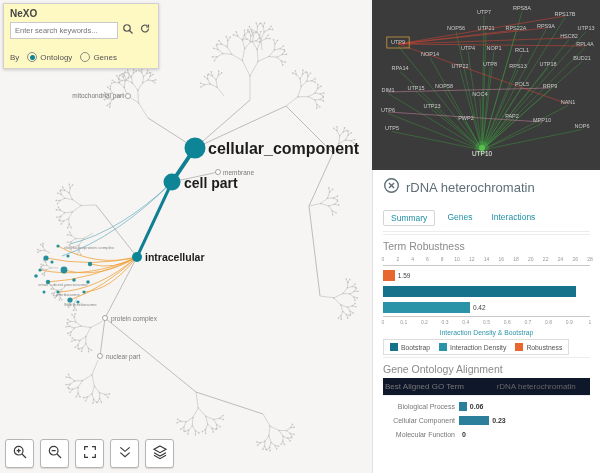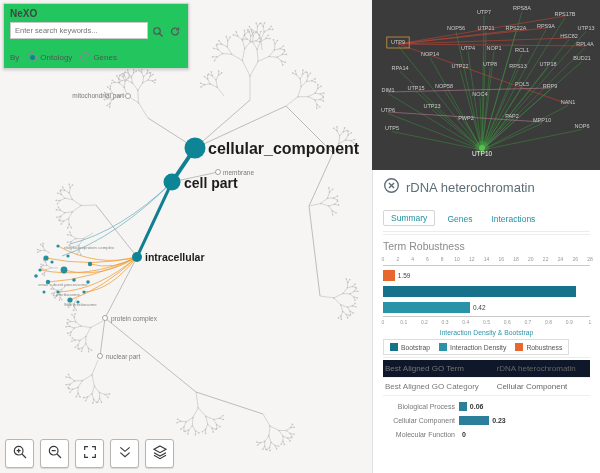--- a/index.html
+++ b/index.html
@@ -1,45 +1,45 @@
 <!DOCTYPE html>
 <html><head>
 <meta charset="utf-8">
 <style>
   html,body{margin:0;padding:0;background:#fff;}
   .stage{position:relative;width:600px;height:473px;overflow:hidden;background:#f6f5f3;
          font-family:"Liberation Sans",sans-serif;}
   svg text{font-family:"Liberation Sans",sans-serif;}
 
   
-  .search-card{position:absolute;left:3px;top:3px;width:186px;background:#22c55e;
+  .search-card{position:absolute;left:3px;top:3px;width:156px;background:#fef9c3;
     border:1px solid #d0d0d0;box-shadow:0 1px 3px rgba(0,0,0,.18);padding:4px 6px 6px;box-sizing:border-box;z-index:5;}
   .sc-title{font-size:10px;font-weight:bold;color:#444;margin-bottom:3px;}
-  .sc-row{display:flex;align-items:flex-end;gap:3px;}
+  .sc-row{display:flex;align-items:flex-start;gap:3px;}
   .sc-row input{flex:1;height:15px;font-size:7.5px;border:1px solid #c9c9c9;padding:0 4px;color:#333;outline:none;min-width:0;}
   .sc-icon{width:14px;height:14px;display:flex;align-items:center;justify-content:center;cursor:pointer;}
   .sc-by{display:flex;align-items:center;gap:8px;font-size:8px;color:#555;margin-top:13px;}
   .radio{display:inline-block;width:8px;height:8px;border:1px solid #8a8a8a;border-radius:50%;margin-right:3px;vertical-align:-1px;position:relative;}
   .radio.on::after{content:'';position:absolute;left:1.5px;top:1.5px;width:5px;height:5px;border-radius:50%;background:#0e8596;}
   .by-opt{display:flex;align-items:center;cursor:pointer;}
 
   
   .zoom-bar{position:absolute;left:5px;bottom:5px;display:flex;gap:6px;z-index:5;}
   .zbtn{width:27px;height:27px;background:#fff;border:1px solid #b5b5b5;border-radius:3px;
     display:flex;align-items:center;justify-content:center;box-shadow:0 1px 1px rgba(0,0,0,.12);cursor:pointer;}
 
   
   .net-panel{position:absolute;left:372px;top:0;width:228px;height:170px;background:#3b3b3b;z-index:4;}
 
   
   .detail{position:absolute;left:372px;top:170px;width:228px;height:303px;background:#fff;
     border-left:1px solid #e2e2e2;box-sizing:border-box;padding:7px 10px 0;overflow:hidden;z-index:4;}
   .d-header{display:flex;align-items:center;gap:6px;margin-bottom:5px;}
   .d-title{font-size:13px;color:#5d6e77;}
-  .tabs{display:flex;gap:5px;align-items:flex-end;margin:12px 0 5px;}
+  .tabs{display:flex;gap:5px;align-items:flex-start;margin:12px 0 5px;}
   .tab{font-size:8.5px;color:#2191a5;padding:2px 7px;cursor:pointer;}
   .tab.active{border:1px solid #d5d5d5;border-radius:2px;}
   .rule{height:1px;background:#ececec;margin:2px 0;}
   .term-id{font-size:9.5px;color:#8a8a8a;padding:5px 0;}
   .sec-h{font-size:10.5px;color:#8a8a8a;margin:5px 0 3px;}
   .axis{position:relative;height:10px;}
   .axis-top{border-bottom:1px solid #c9c9c9;}
   .axis-bottom{border-top:1px solid #c9c9c9;margin-top:1px;}
   .tick{position:absolute;transform:translateX(-50%);font-size:5px;color:#999;}
   .axis-top .tick{top:1px;}
@@ -364,28 +364,25 @@
             <span>Interaction Density</span>
           </span>
           <span class="lg-item">
             <span class="lg-box" style="background: rgb(232, 103, 47);"></span>
             <span>Robustness</span>
           </span>
         </div>
     </div>
 
     <div class="rule"></div>
+    <div class="sec-h">Gene Ontology Alignment</div>
     <div>
       <div class="al-row">
         <span class="al-key">Best Aligned GO Term</span>
         <span class="al-val">rDNA heterochromatin</span>
-      </div>
-      <div class="al-row">
-        <span class="al-key">Best Aligned GO Category</span>
-        <span class="al-val">Cellular Component</span>
       </div>
     </div>
 
     <div id="go-chart" style="margin-top:4px;">
         <div class="go-row">
           <span class="go-cat">Biological Process</span>
           <span class="go-track">
             <span class="go-bar" style="width: 6%; background: rgb(43, 127, 155);"></span>
             <span class="go-val">0.06</span>
           </span>

